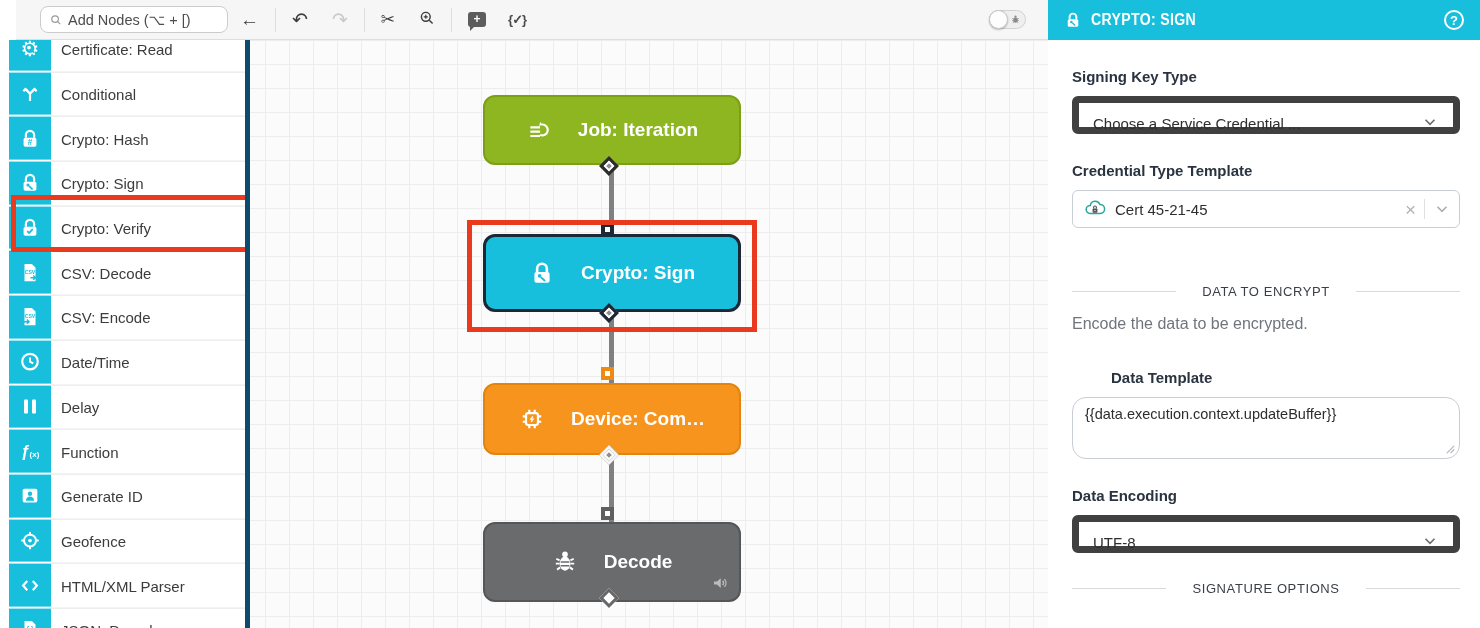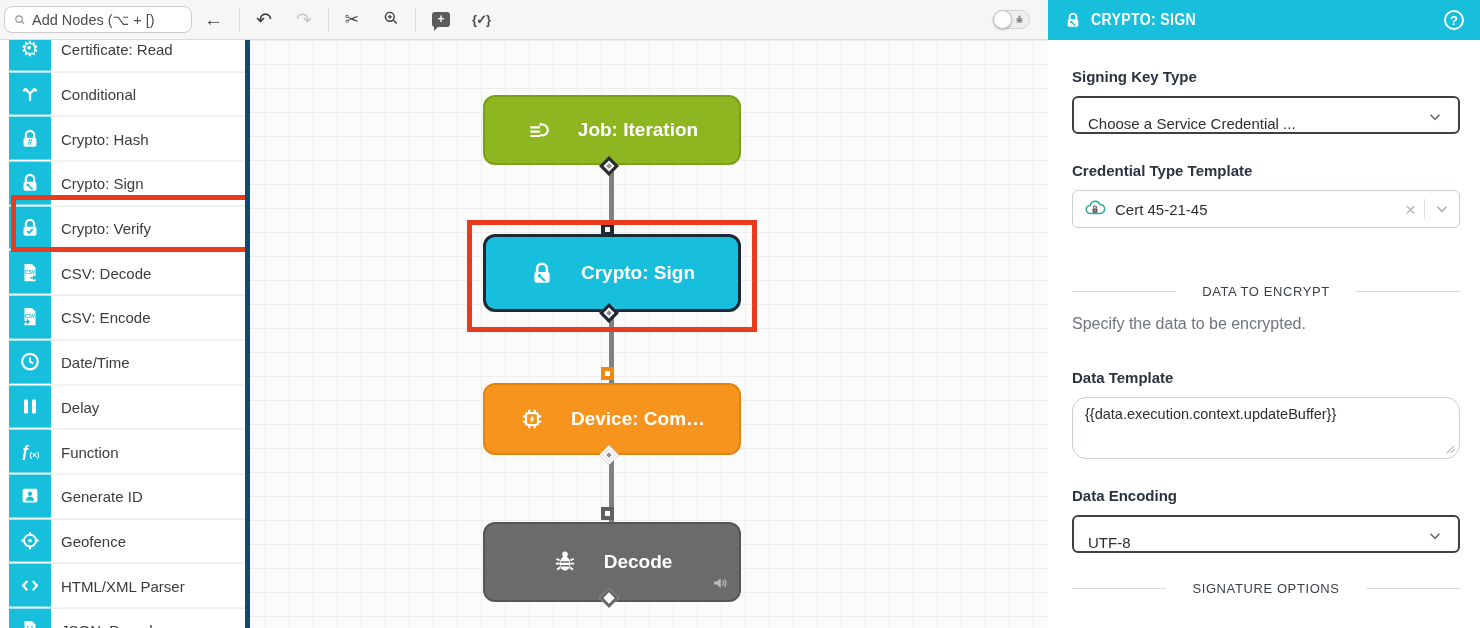--- a/index.html
+++ b/index.html
@@ -1,23 +1,23 @@
 <!DOCTYPE html>
 <html><head>
 <meta charset="utf-8">
 <style>
   * { margin:0; padding:0; box-sizing:border-box; }
   html,body { width:1480px; height:628px; overflow:hidden;
     font-family:"Liberation Sans", sans-serif; background:#fff; }
   .app { position:relative; width:1480px; height:628px; }
 
   
-  .toolbar { position:absolute; left:0; top:0; width:1048px; height:40px;
+  .toolbar { position:absolute; left:16px; top:0; width:1048px; height:40px;
     background:#f6f6f6; border-bottom:1px solid #ddd; display:flex;
-    align-items:center; padding:0 4px; z-index:30; }
+    align-items:center; padding:0 24px; z-index:30; }
   .searchbox { display:flex; align-items:center; gap:6px; width:188px; height:27px;
     background:#fff; border:1px solid #ccc; border-radius:8px; padding:0 9px; }
   .searchbox input { border:none; outline:none; width:150px; font-size:14.5px;
     font-family:"Liberation Sans",sans-serif; color:#444; background:transparent; }
   .searchbox input::placeholder { color:#4d4d4d; opacity:1; }
   .tbtn { color:#3d3d3d; font-size:19px; line-height:1; padding:0 12px; cursor:pointer; }
   .tbtn.small { font-size:17px; }
   .tbtn.disabled { color:#c9c9c9; }
   .vsep { width:1px; height:24px; background:#ddd; margin:0 4px; }
   .note-ic { position:relative; width:18px; height:15px; background:#5c5c5c;
@@ -83,21 +83,21 @@
   .panel-header { position:absolute; left:1048px; top:0; width:432px; height:40px;
     background:#17bfdd; display:flex; align-items:center; padding:0 16px; z-index:30; }
   .panel-title { color:#fff; font-weight:bold; font-size:16px; letter-spacing:.4px;
     transform:scaleX(.88); transform-origin:left center; margin-left:9px; }
   .help-ic { margin-left:auto; width:20px; height:20px; border:2px solid #fff;
     border-radius:50%; color:#fff; font-size:13px; font-weight:bold; text-align:center;
     line-height:17px; }
   .panel { position:absolute; left:1048px; top:40px; width:432px; height:588px;
     background:#fff; padding:28px 20px 0 24px; z-index:20; }
   .flabel { font-size:15px; font-weight:bold; color:#2a3340; height:18px; margin-bottom:10px; }
-  .fselect { position:relative; height:38px; border:2px solid #404040; border-radius:6px;
+  .fselect { position:relative; height:38px; border:7px solid #404040; border-radius:6px;
     display:flex; align-items:center; padding:16px 40px 0 14px; font-size:15px; color:#2e2e2e;
     margin-bottom:28px; background:#fff; }
   .fselect .chev { position:absolute; right:14px; top:10px; }
   .combo { position:relative; height:38px; border:1px solid #c9ced4; border-radius:6px;
     display:flex; align-items:center; padding:0 8px 0 10px; font-size:15px; color:#2e2e2e;
     background:#fff; }
   .combo .txt { margin-left:8px; }
   .combo .right { margin-left:auto; display:flex; align-items:center; gap:8px; }
   .combo .clear { color:#b5b5b5; font-size:19px; line-height:1; }
   .combo .divline { width:1px; height:20px; background:#e0e0e0; }
@@ -105,21 +105,21 @@
   .sect .ln { flex:1; height:1px; background:#d9d9d9; }
   .sect .stxt { margin:0 26px; font-size:13px; color:#3a3f46; letter-spacing:.6px;
     white-space:nowrap; }
   .helper { margin-top:16px; font-size:16px; color:#70757c; }
   .ftextarea { position:relative; height:62px; border:1px solid #c9ced4; border-radius:14px;
     padding:8px 12px; }
   .ftextarea textarea { width:100%; height:100%; border:none; outline:none; resize:none;
     font-size:14.5px; color:#2e2e2e; font-family:"Liberation Sans",sans-serif;
     background:transparent; }
   .ftextarea svg { position:absolute; right:3px; bottom:3px; }
-  .mt36 { margin-top:36px; } .mt28 { margin-top:28px; }
+  .mt36 { margin-top:36px;margin-left:39px; } .mt28 { margin-top:28px; }
 </style>
 </head>
 <body>
 
 <div class="app">
 
   <div class="toolbar">
     <div class="searchbox">
       <svg width="14" height="14" viewBox="0 0 20 20">
         <circle cx="8.5" cy="8.5" r="5.5" fill="none" stroke="#9a9a9a" stroke-width="2"></circle>
@@ -434,21 +434,21 @@
         </svg>
       </span>
     </div>
 
     <div class="sect">
       <span class="ln"></span>
       <span class="stxt">DATA TO ENCRYPT</span>
       <span class="ln"></span>
     </div>
 
-    <div class="helper">Specify the data to be encrypted.</div>
+    <div class="helper">Encode the data to be encrypted.</div>
 
     <div class="flabel mt36">Data Template</div>
     <div class="ftextarea">
       <textarea style="">{{data.execution.context.updateBuffer}}</textarea>
       <svg width="11" height="11" viewBox="0 0 12 12">
         <path d="M2 10 L10 2 M6 10 L10 6" stroke="#b9b9b9" stroke-width="1.4"></path>
       </svg>
     </div>
 
     <div class="flabel mt28">Data Encoding</div>

